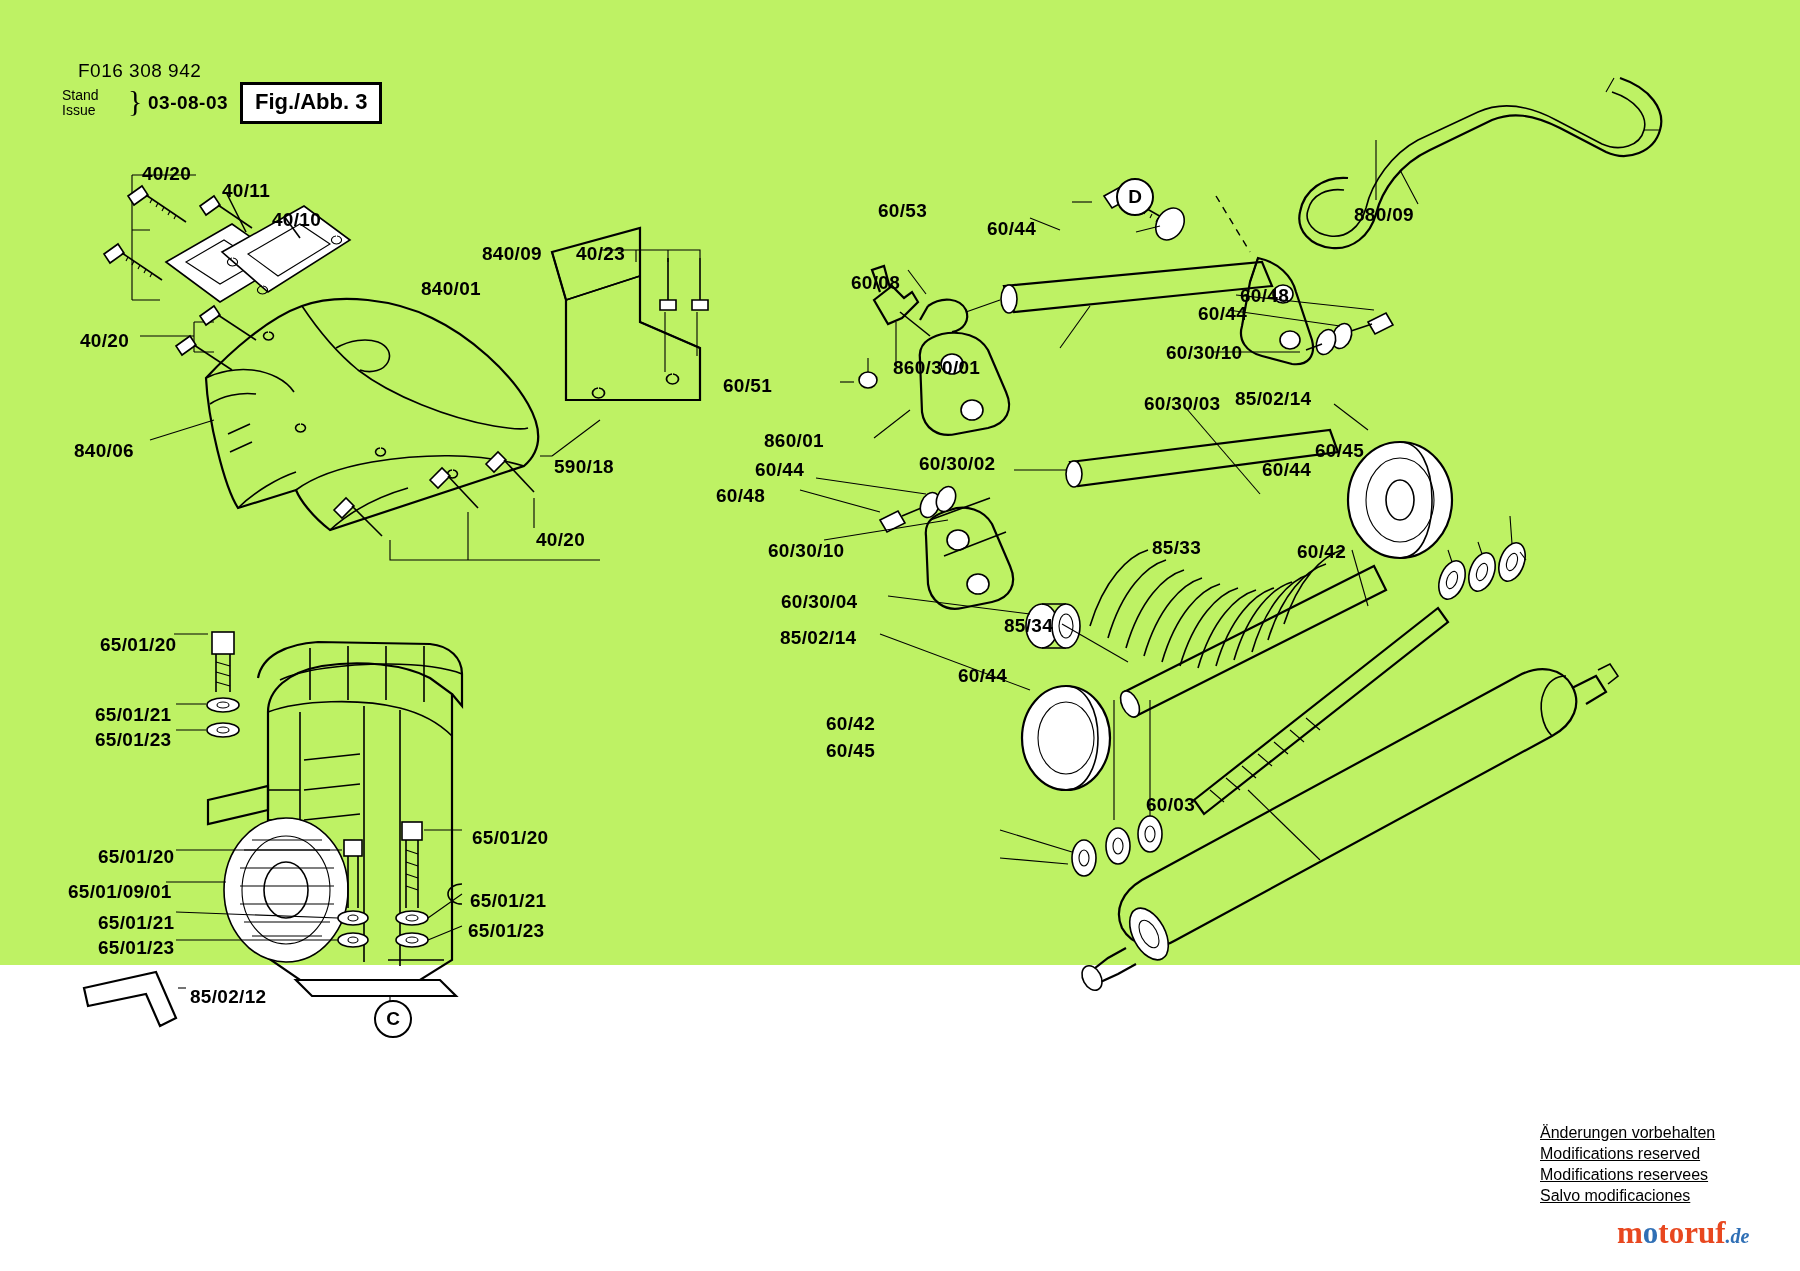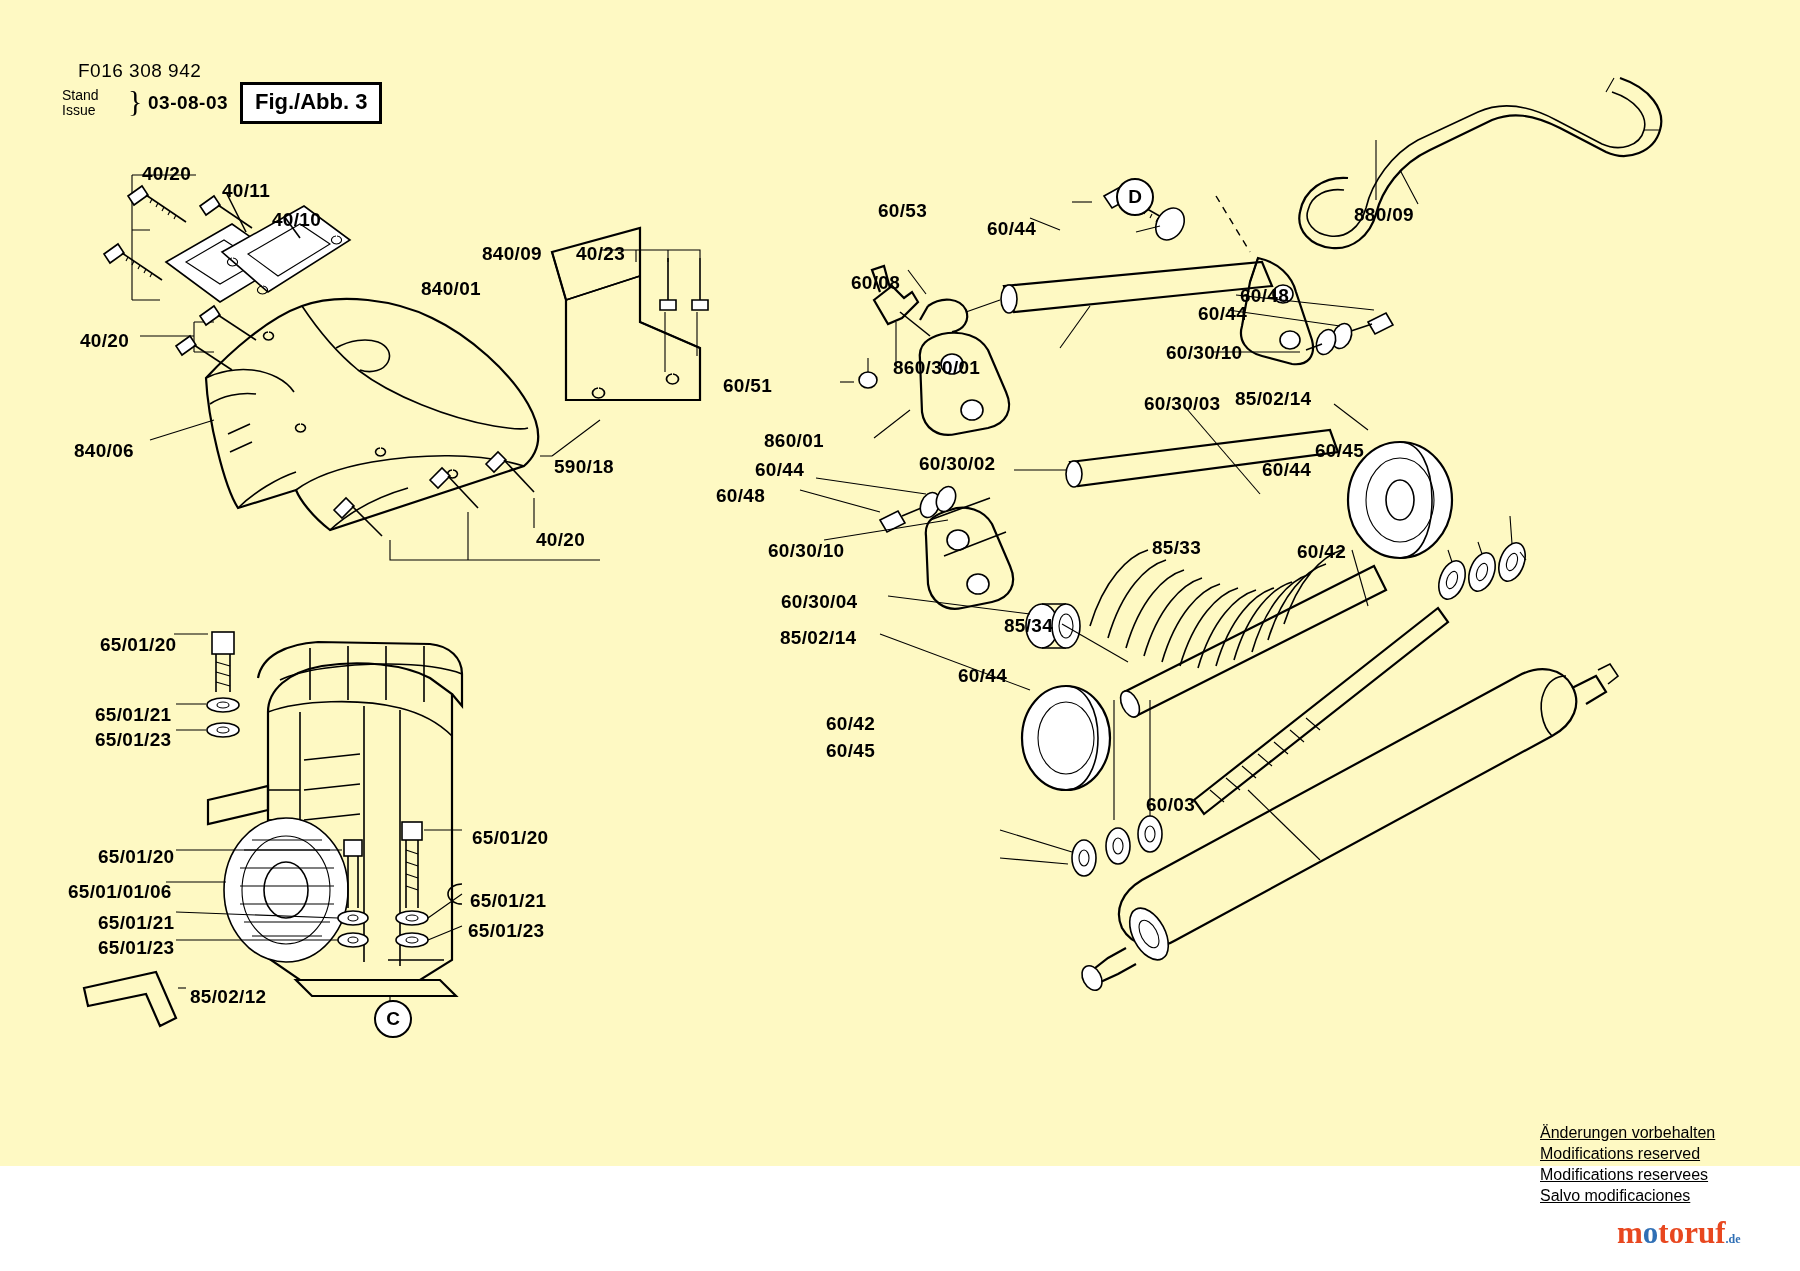--- a/index.html
+++ b/index.html
@@ -1,35 +1,35 @@
 <!DOCTYPE html>
 <html><head>
 <meta charset="utf-8">
 <style>
   html,body{margin:0;padding:0;background:#ffffff;}
   body{width:1800px;height:1271px;position:relative;font-family:"Liberation Sans",sans-serif;color:#000;overflow:hidden;}
-  .sheet{position:absolute;left:0;top:0;width:1800px;height:1166px;background:#fef9c3;}
+  .sheet{position:absolute;left:0;top:0;width:1800px;height:965px;background:#bef264;}
 
   
   .hdr-partno{position:absolute;left:78px;top:60px;font-size:19px;letter-spacing:.5px;}
   .hdr-stand{position:absolute;left:62px;top:88px;font-size:14px;line-height:15px;}
   .hdr-brace{position:absolute;left:128px;top:86px;font-size:30px;line-height:30px;font-family:"Liberation Serif",serif;}
   .hdr-date{position:absolute;left:148px;top:92px;font-size:19px;font-weight:bold;letter-spacing:.5px;}
   .hdr-fig{position:absolute;left:240px;top:82px;border:3px solid #000;padding:4px 12px 6px 12px;font-size:22px;font-weight:bold;background:#fff;}
 
   
   .lbl{position:absolute;font-size:19px;font-weight:bold;white-space:nowrap;letter-spacing:.3px;}
 
   
   .footer{position:absolute;left:1540px;top:1122px;font-size:16px;line-height:21px;text-decoration:underline;}
   .brand{position:absolute;left:1617px;top:1215px;font-size:31px;font-weight:bold;font-family:"Liberation Serif",serif;}
   .brand .m{color:#e8471f;}
   .brand .o{color:#2f6fb5;}
   .brand .t{color:#e8471f;}
-  .brand .de{color:#2f6fb5;font-size:12px;}
+  .brand .de{color:#2f6fb5;font-size:20px;font-style:italic;}
 
   
   .circ{position:absolute;width:34px;height:34px;border:2.5px solid #000;border-radius:50%;
         font-size:19px;font-weight:bold;display:flex;align-items:center;justify-content:center;background:#fff;}
 
   svg.art{position:absolute;left:0;top:0;width:1800px;height:1271px;pointer-events:none;}
   .ln{stroke:#000;fill:none;stroke-width:1.6;}
   .ln2{stroke:#000;fill:none;stroke-width:2.2;}
   .thin{stroke:#000;fill:none;stroke-width:1.1;}
   .fillw{fill:#fff;stroke:#000;stroke-width:1.6;}
@@ -345,21 +345,21 @@
   <div class="lbl" style="left:80px;top:330px">40/20</div>
   <div class="lbl" style="left:74px;top:440px">840/06</div>
   <div class="lbl" style="left:554px;top:456px">590/18</div>
   <div class="lbl" style="left:536px;top:529px">40/20</div>
 
   <div class="lbl" style="left:100px;top:634px">65/01/20</div>
   <div class="lbl" style="left:95px;top:704px">65/01/21</div>
   <div class="lbl" style="left:95px;top:729px">65/01/23</div>
   <div class="lbl" style="left:472px;top:827px">65/01/20</div>
   <div class="lbl" style="left:98px;top:846px">65/01/20</div>
-  <div class="lbl" style="left:68px;top:881px">65/01/01/06</div>
+  <div class="lbl" style="left:68px;top:881px">65/01/09/01</div>
   <div class="lbl" style="left:470px;top:890px">65/01/21</div>
   <div class="lbl" style="left:98px;top:912px">65/01/21</div>
   <div class="lbl" style="left:468px;top:920px">65/01/23</div>
   <div class="lbl" style="left:98px;top:937px">65/01/23</div>
   <div class="lbl" style="left:190px;top:986px">85/02/12</div>
 
   <div class="lbl" style="left:878px;top:200px">60/53</div>
   <div class="lbl" style="left:987px;top:218px">60/44</div>
   <div class="lbl" style="left:1354px;top:204px">880/09</div>
   <div class="lbl" style="left:851px;top:272px">60/08</div>

